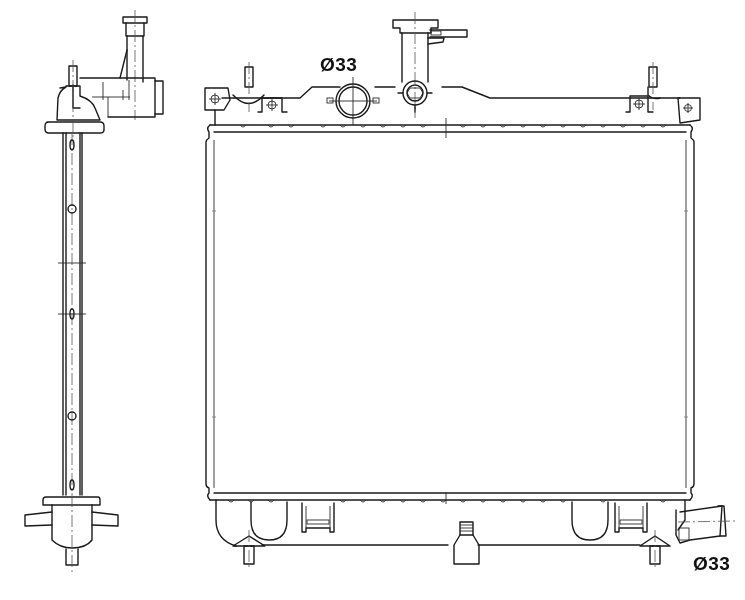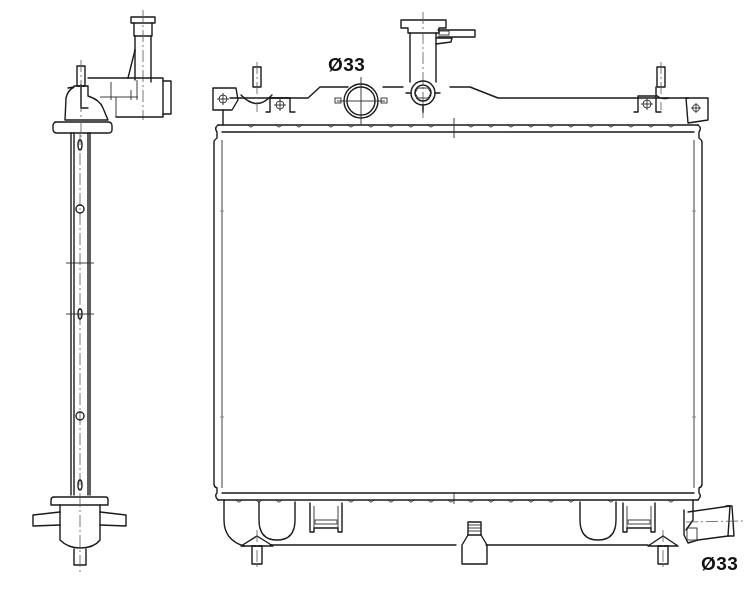--- a/index.html
+++ b/index.html
@@ -1,17 +1,17 @@
 <!DOCTYPE html>
 <html><head>
   <meta charset="utf-8">
   <style>
     html, body { margin: 0; padding: 0; background: #ffffff; }
     body { width: 745px; height: 600px; position: relative; overflow: hidden; }
-    #canvas { position: absolute; left: 8px; top: 0; width: 634px; height: 600px; }
+    #canvas { position: absolute; left: 0; top: 0; width: 634px; height: 600px; }
     svg { display: block; }
     .ln { stroke: #1a1a1a; stroke-width: 1.4; fill: none; stroke-linecap: round; stroke-linejoin: round; }
     .thin { stroke: #2a2a2a; stroke-width: 0.9; fill: none; }
     .gray { stroke: #888888; stroke-width: 1; fill: none; }
     .cl { stroke: #555555; stroke-width: 0.8; fill: none; stroke-dasharray: 12 3 2 3; }
     .label { position: absolute; font-family: "Liberation Sans", sans-serif; font-weight: bold; font-size: 19px; color: #111111; letter-spacing: 0.5px; }
   </style>
 </head>
 <body>
 

